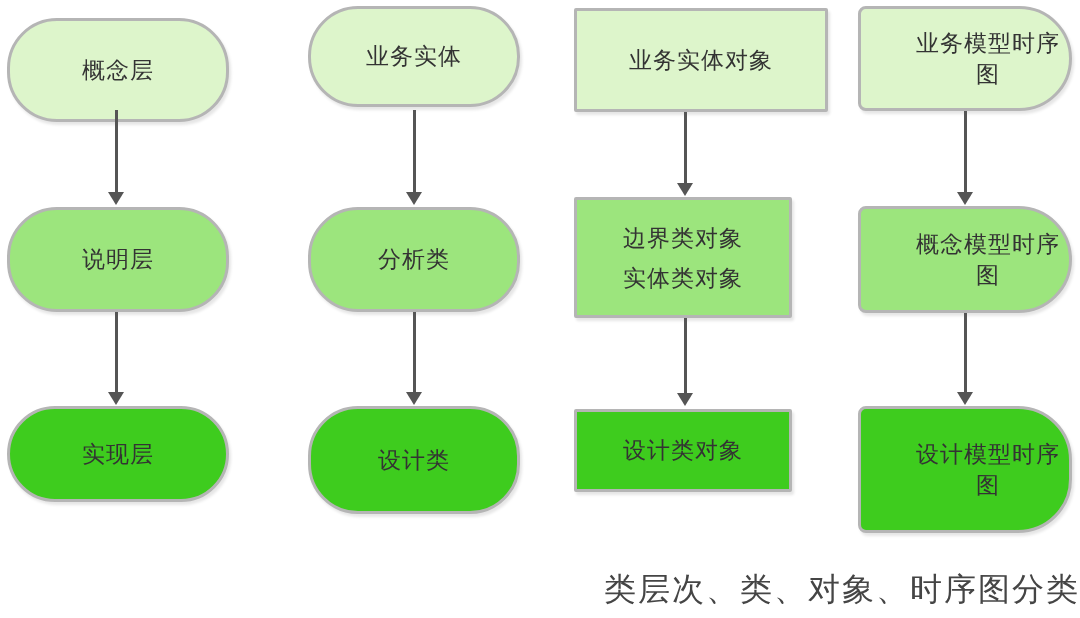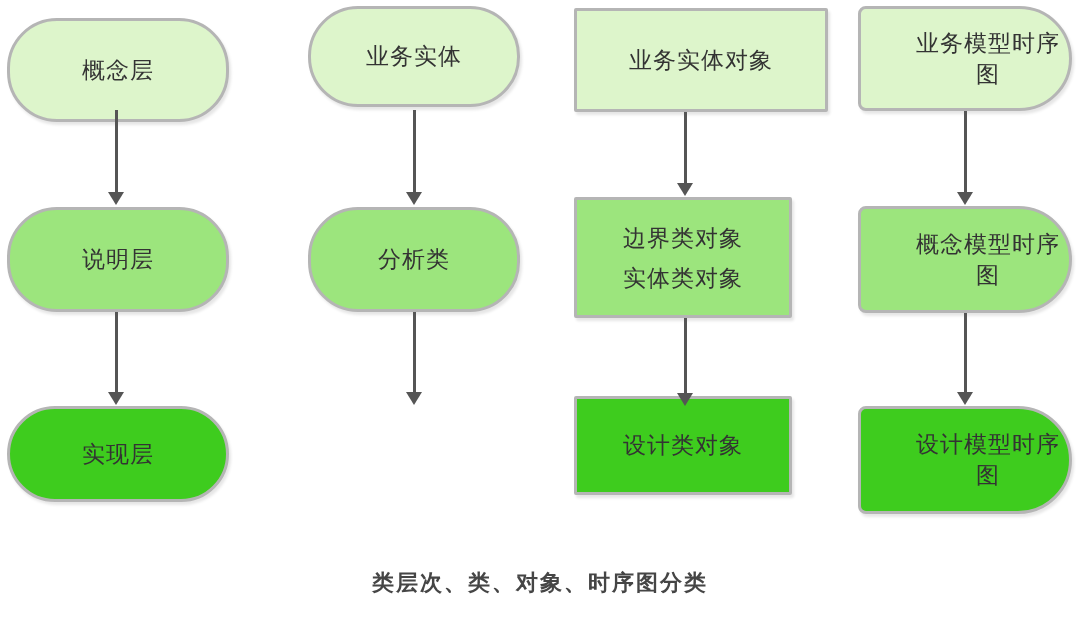--- a/index.html
+++ b/index.html
@@ -54,23 +54,23 @@
     left: 0; bottom: 0;
     width: 0; height: 0;
     border-left: 8px solid transparent;
     border-right: 8px solid transparent;
     border-top: 13px solid var(--arrow);
   }
   .caption {
     position: absolute;
     left: 0; right: 0;
     top: 568px;
-    text-align: center;
-    font-size: 22px;
-    font-weight: 700;
+    text-align: right;
+    font-size: 32px;
+    font-weight: 400;
     letter-spacing: 2px;
     color: var(--caption);
   }
 </style>
 </head>
 <body>
 
 <div class="canvas">
 
   <div class="node stadium light" style="left:7px; top:6px; width:222px; height:104px;margin-top:12px;">
@@ -82,39 +82,42 @@
   <div class="node stadium bright" style="left:7px; top:406px; width:222px; height:96px;">
     <span>实现层</span>
   </div>
 
   <div class="node stadium light" style="left:308px; top:6px; width:212px; height:101px;">
     <span>业务实体</span>
   </div>
   <div class="node stadium medium" style="left:308px; top:207px; width:212px; height:105px;justify-content:center;">
     <span>分析类</span>
   </div>
+  <div class="node stadium bright" style="left:308px; top:406px; width:212px; height:108px;">
+    <span>设计类</span>
+  </div>
 
   <div class="node rect light" style="left:574px; top:8px; width:254px; height:104px;">
     <span>业务实体对象</span>
   </div>
   <div class="node rect medium" style="left:574px; top:197px; width:218px; height:121px;">
     <span class="box-line">边界类对象</span>
     <span class="box-line">实体类对象</span>
   </div>
-  <div class="node rect bright" style="left:574px; top:396px; width:218px; height:99px;">
+  <div class="node rect bright" style="left:574px; top:409px; width:218px; height:83px;">
     <span>设计类对象</span>
   </div>
 
   <div class="node delay light" style="left:858px; top:6px; width:214px; height:105px;">
     <span>业务模型时序图</span>
   </div>
   <div class="node delay medium" style="left:858px; top:206px; width:214px; height:107px;text-align:center;">
     <span>概念模型时序图</span>
   </div>
-  <div class="node delay bright" style="left:858px; top:406px; width:214px; height:108px;">
+  <div class="node delay bright" style="left:858px; top:406px; width:214px; height:127px;">
     <span>设计模型时序图</span>
   </div>
 
   <div class="arrow" style="left:108px; top:110px; height:95px;">
     <span class="arrow-line"></span>
     <span class="arrow-head"></span>
   </div>
   <div class="arrow" style="left:108px; top:312px; height:93px;">
     <span class="arrow-line"></span>
     <span class="arrow-head"></span>

